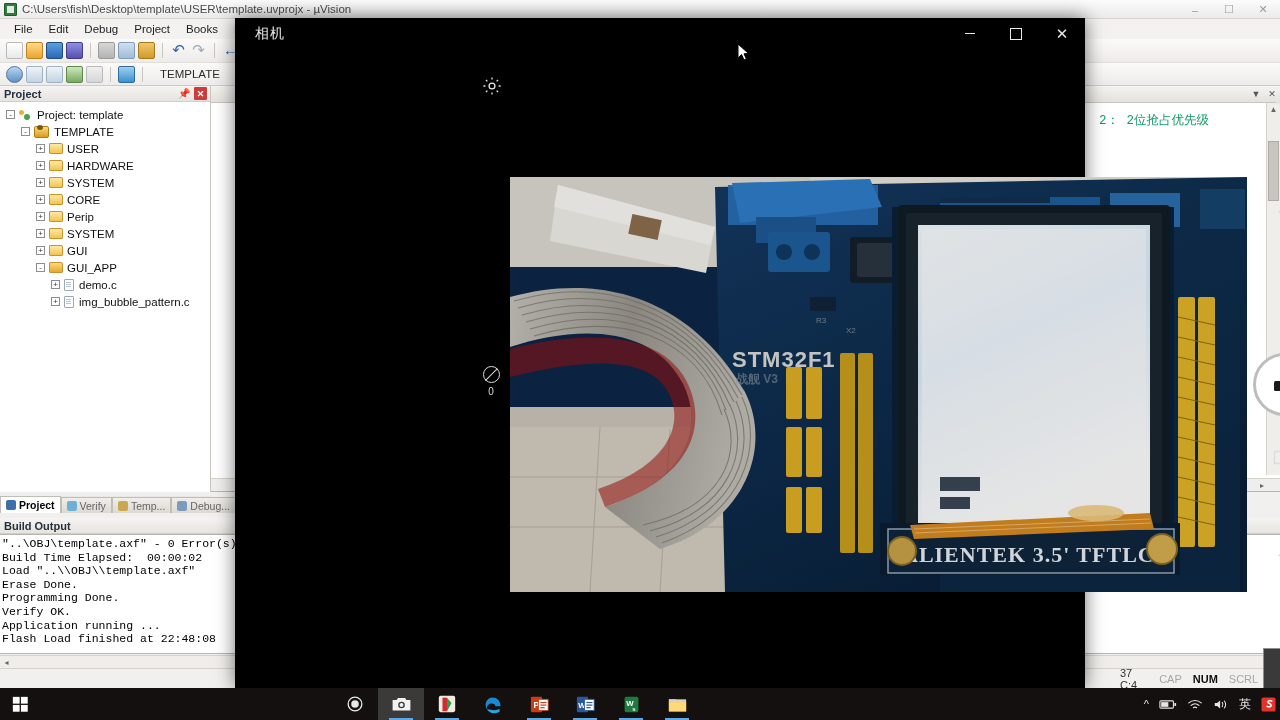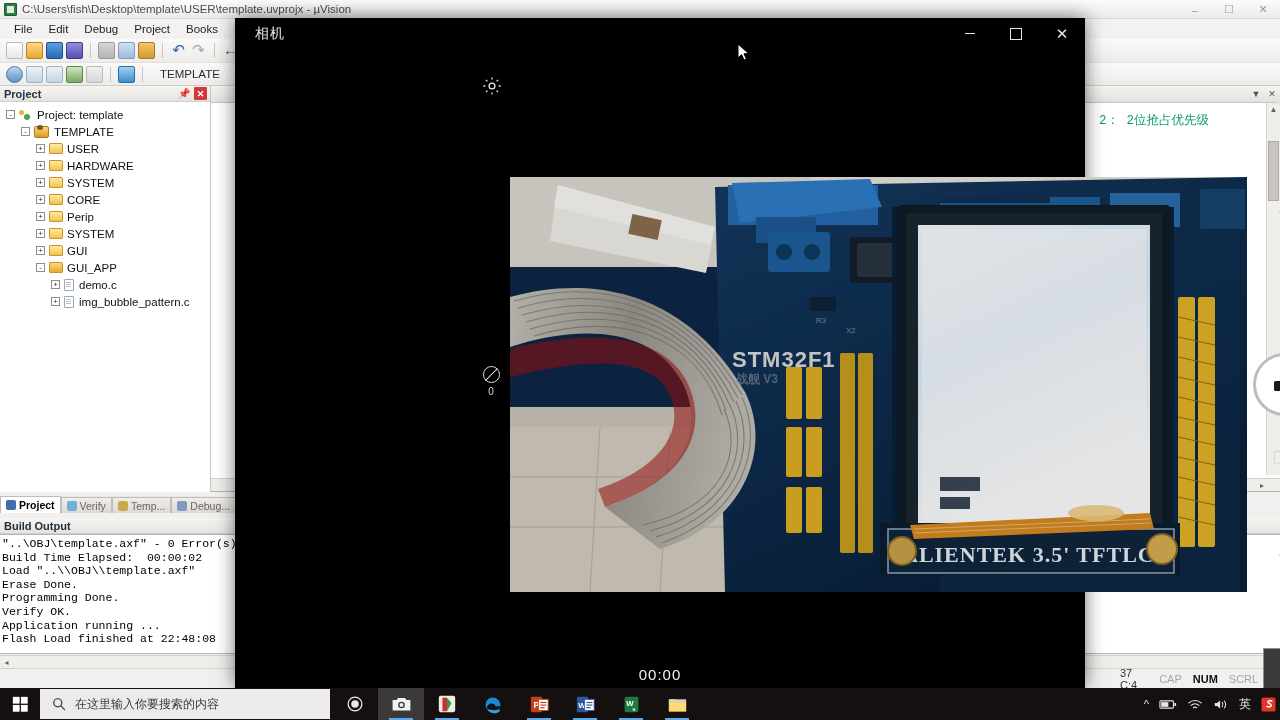--- a/index.html
+++ b/index.html
@@ -529,46 +529,38 @@
 
     <div class="photobtn">
       <svg viewBox="0 0 26 22" width="26" height="22" fill="none" stroke="#dcdcdc" stroke-width="1.4">
         <path d="M2.5 6.5h5l1.4-2.2h8.2l1.4 2.2h5v12h-21z" stroke-linejoin="round"></path>
         <circle cx="13" cy="12" r="3.6"></circle>
       </svg>
     </div>
 
     <div class="thumb-sq"></div>
 
-    <div class="cam-timer">00:00</div>
   </div>
 
   <div class="cursor">
     <svg viewBox="0 0 13 19" width="13" height="19">
       <path d="M1 1 L1 15 L4.6 11.6 L7 17 L9.4 16 L7 10.8 L11.6 10.6 Z" fill="#ffffff" stroke="#000" stroke-width="1"></path>
     </svg>
   </div>
 
   <div class="taskbar">
     <div class="tb-start">
       <svg viewBox="0 0 20 20" width="17" height="17">
         <rect x="1" y="1" width="8" height="8" fill="#fff"></rect>
         <rect x="10.5" y="1" width="8" height="8" fill="#fff"></rect>
         <rect x="1" y="10.5" width="8" height="8" fill="#fff"></rect>
         <rect x="10.5" y="10.5" width="8" height="8" fill="#fff"></rect>
       </svg>
     </div>
 
-    <div class="tb-search">
-      <svg viewBox="0 0 16 16" width="14" height="14" fill="none" stroke="#3a3a3a" stroke-width="1.4">
-        <circle cx="6.6" cy="6.6" r="4.6"></circle>
-          <path d="M10.2 10.2 L14.4 14.4" stroke-linecap="round"></path>
-      </svg>
-      <span class="ph">在这里输入你要搜索的内容</span>
-    </div>
 
     <div class="tb-apps">
       <div class="tapp">
         <svg viewBox="0 0 22 22" width="18" height="18">
           <circle cx="11" cy="11" r="8.4" fill="none" stroke="#e8e8e8" stroke-width="1.6"></circle>
           <circle cx="11" cy="11" r="4.6" fill="#e8e8e8"></circle>
         </svg>
       </div>
       <div class="tapp active run">
         <svg viewBox="0 0 26 22" width="21" height="18">

